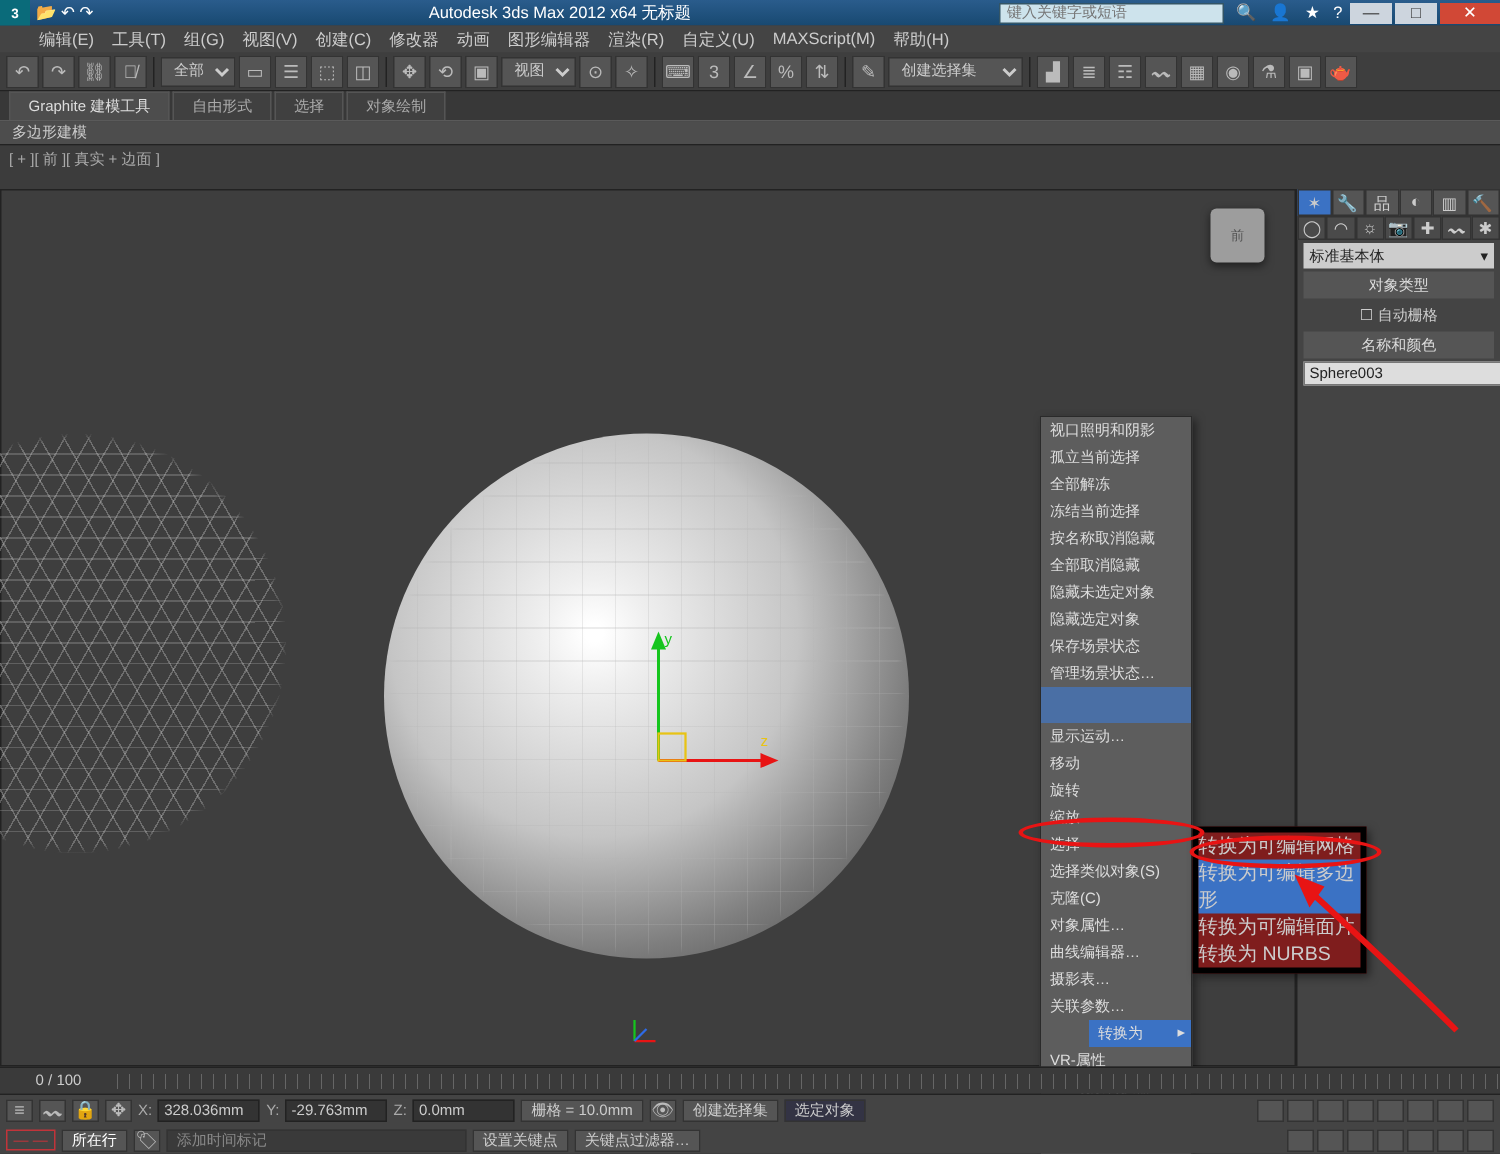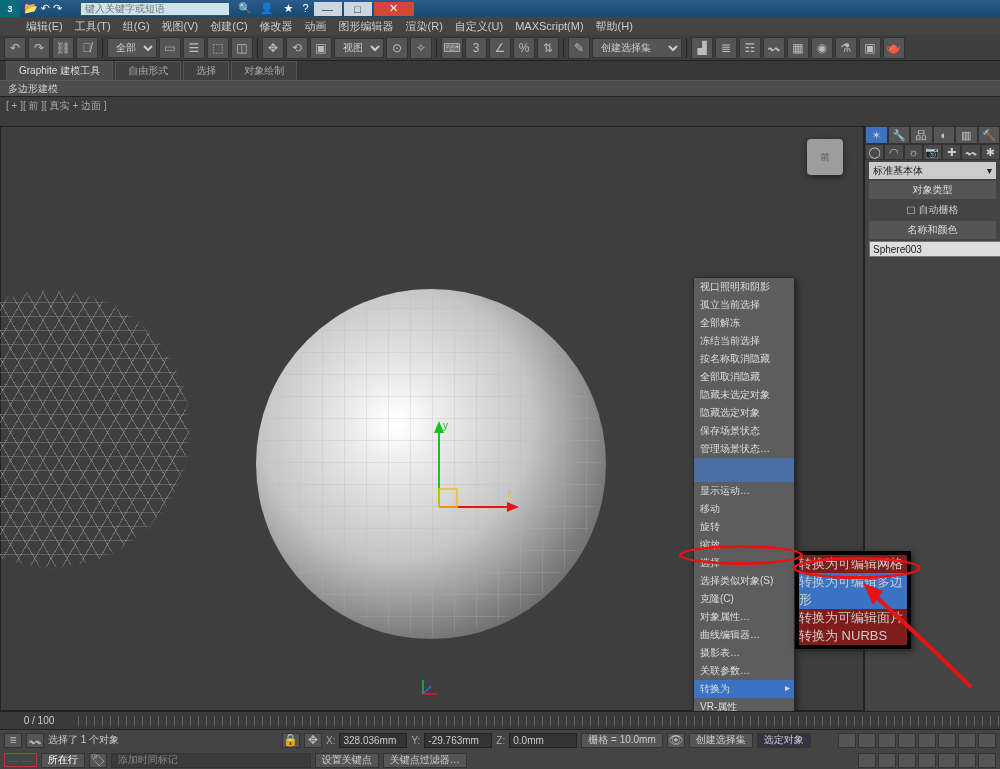--- a/index.html
+++ b/index.html
@@ -52,21 +52,21 @@
 }
 .gizmo { position:absolute; left:418px; top:290px; width:110px; height:110px; pointer-events:none; }
 .axis-origin { position:absolute; left:418px; bottom:12px; width:24px; height:24px; }
 
 
 .viewcube { position:absolute; right:20px; top:12px; width:36px; height:36px; background:#9d9d9d; border-radius:4px; display:flex; align-items:center; justify-content:center; font-size:9px; color:#555; box-shadow:0 2px 6px rgba(0,0,0,.5);}
 
 
 .ctx { position:absolute; width:102px; background:#5d5d5d; border:1px solid #2a2a2a; box-shadow:2px 2px 6px rgba(0,0,0,.5); font-size:10px; }
 .ctx .ci { padding:2px 6px; color:#ddd; position:relative; }
-.ctx .ci.hl { background:#3b72c4; }
+.ctx .ci.hl { background:#3b72c4;margin-left:32px; }
 .ctx .ci .arrow { position:absolute; right:4px; }
 .sub-ctx { position:absolute; width:116px; background:#7f1d1d; border:4px solid #000000; box-shadow:2px 2px 6px rgba(0,0,0,.5); font-size:13px; }
 .sub-ctx .ci.hl { background:#3b72c4; }
 
 
 .red-oval { position:absolute; border:3px solid #e81414; border-radius:50%; pointer-events:none; }
 .red-arrow { position:absolute; pointer-events:none; }
 
 
 .cmd-tabs { display:flex; background:#333; }
@@ -99,20 +99,21 @@
 </head>
 <body>
 
 <div class="titlebar">
   <div class="app-icon">3</div>
   <div style="width:60px; display:flex; gap:3px; padding-left:4px;">
     <span>📂</span>
     <span>↶</span>
     <span>↷</span>
   </div>
+  <div class="title-center">Autodesk 3ds Max  2012 x64   无标题</div>
   <input class="search-box" placeholder="键入关键字或短语" style="">
   <div class="help-icons">
     <span>🔍</span>
     <span>👤</span>
     <span>★</span>
     <span>?</span>
   </div>
   <div class="win-ctrls">
     <div class="win-btn">—</div>
     <div class="win-btn">□</div>
@@ -290,21 +291,20 @@
   <div style="width:78px; text-align:center; font-size:10px;">0 / 100</div>
   <div style="flex:1; position:relative; height:10px;">
     <div class="ticks"></div>
   </div>
 </div>
 
 <div class="status">
   <div class="status-row">
     <div class="tbtn" style="width:18px;height:15px">≡</div>
     <div class="tbtn" style="width:18px;height:15px">〰</div>
-    <div style="flex:0 0 230px">选择了 1 个对象</div>
     <div class="tbtn" style="width:18px;height:15px">🔒</div>
     <div class="tbtn" style="width:18px;height:15px">✥</div>
     <span class="lbl">X:</span>
       <input class="coord" value="328.036mm" style="">
     <span class="lbl">Y:</span>
       <input class="coord" value="-29.763mm" style="">
     <span class="lbl">Z:</span>
       <input class="coord" value="0.0mm" style="">
     <div class="box">栅格 = 10.0mm</div>
     <div class="tbtn" style="width:18px;height:15px">👁</div>

